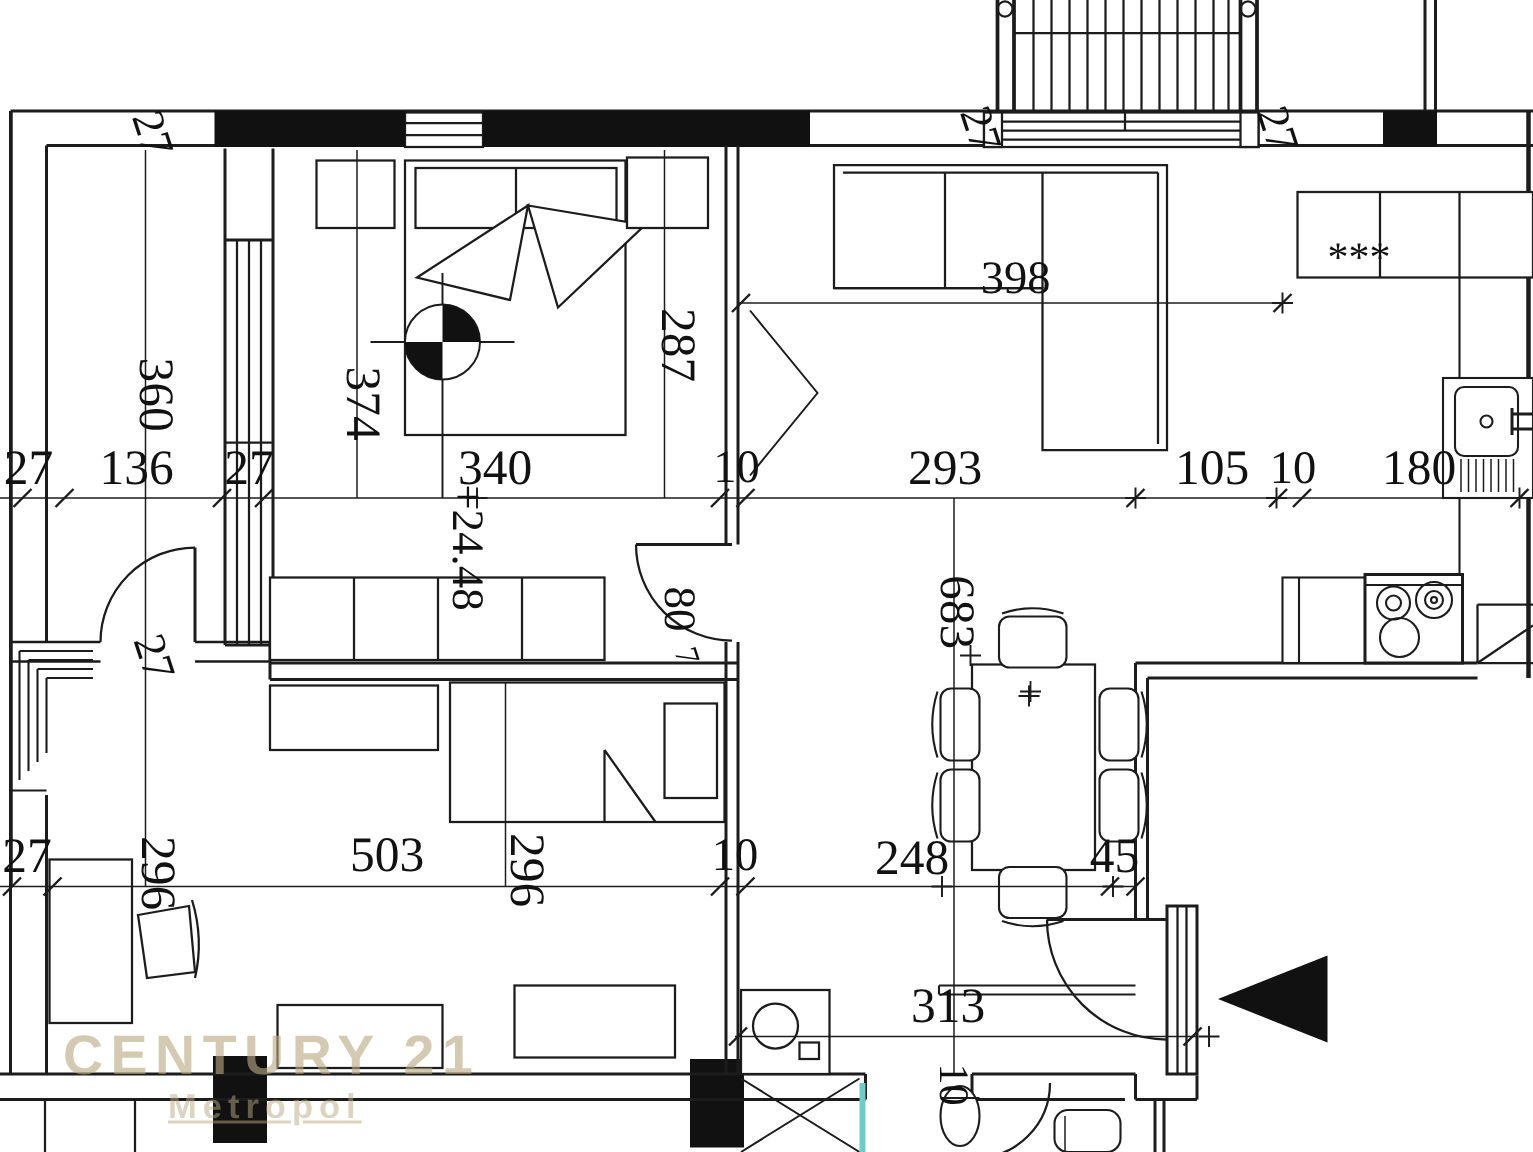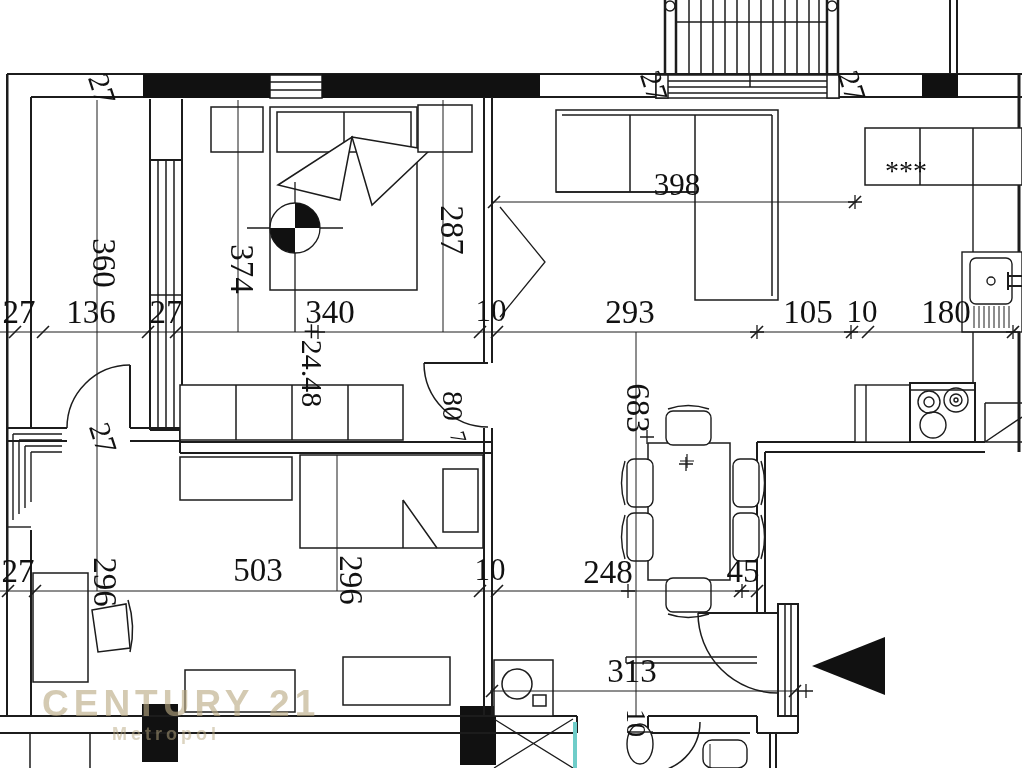--- a/index.html
+++ b/index.html
@@ -2,21 +2,21 @@
 <html><head>
 <meta charset="utf-8">
 <style>
   html,body{margin:0;padding:0;background:#ffffff;}
   .canvas{position:relative;width:1022px;height:768px;background:#ffffff;overflow:hidden;
           font-family:"Liberation Serif", serif;}
   svg{position:absolute;left:0;top:0;}
   .wm{position:absolute;color:rgba(186,169,130,0.62);font-family:"Liberation Sans",sans-serif;
       font-weight:bold;white-space:nowrap;pointer-events:none;text-align:right;}
   .wm1{left:42px;top:683px;font-size:37px;letter-spacing:5px;}
-  .wm2{left:112px;top:724px;font-size:18px;letter-spacing:4px;color:rgba(186,169,130,0.5);}
+  .wm2{left:112px;top:724px;font-size:23px;letter-spacing:4px;color:rgba(186,169,130,0.5);text-decoration:underline;}
   text.dim{fill:#111;font-family:"Liberation Serif",serif;}
 </style>
 </head>
 <body>
 
 <div class="canvas">
 <svg width="1022" height="768" viewBox="0 0 1022 768">
   <g stroke="#1c1c1c" fill="none" stroke-width="2">
 
     <g>

